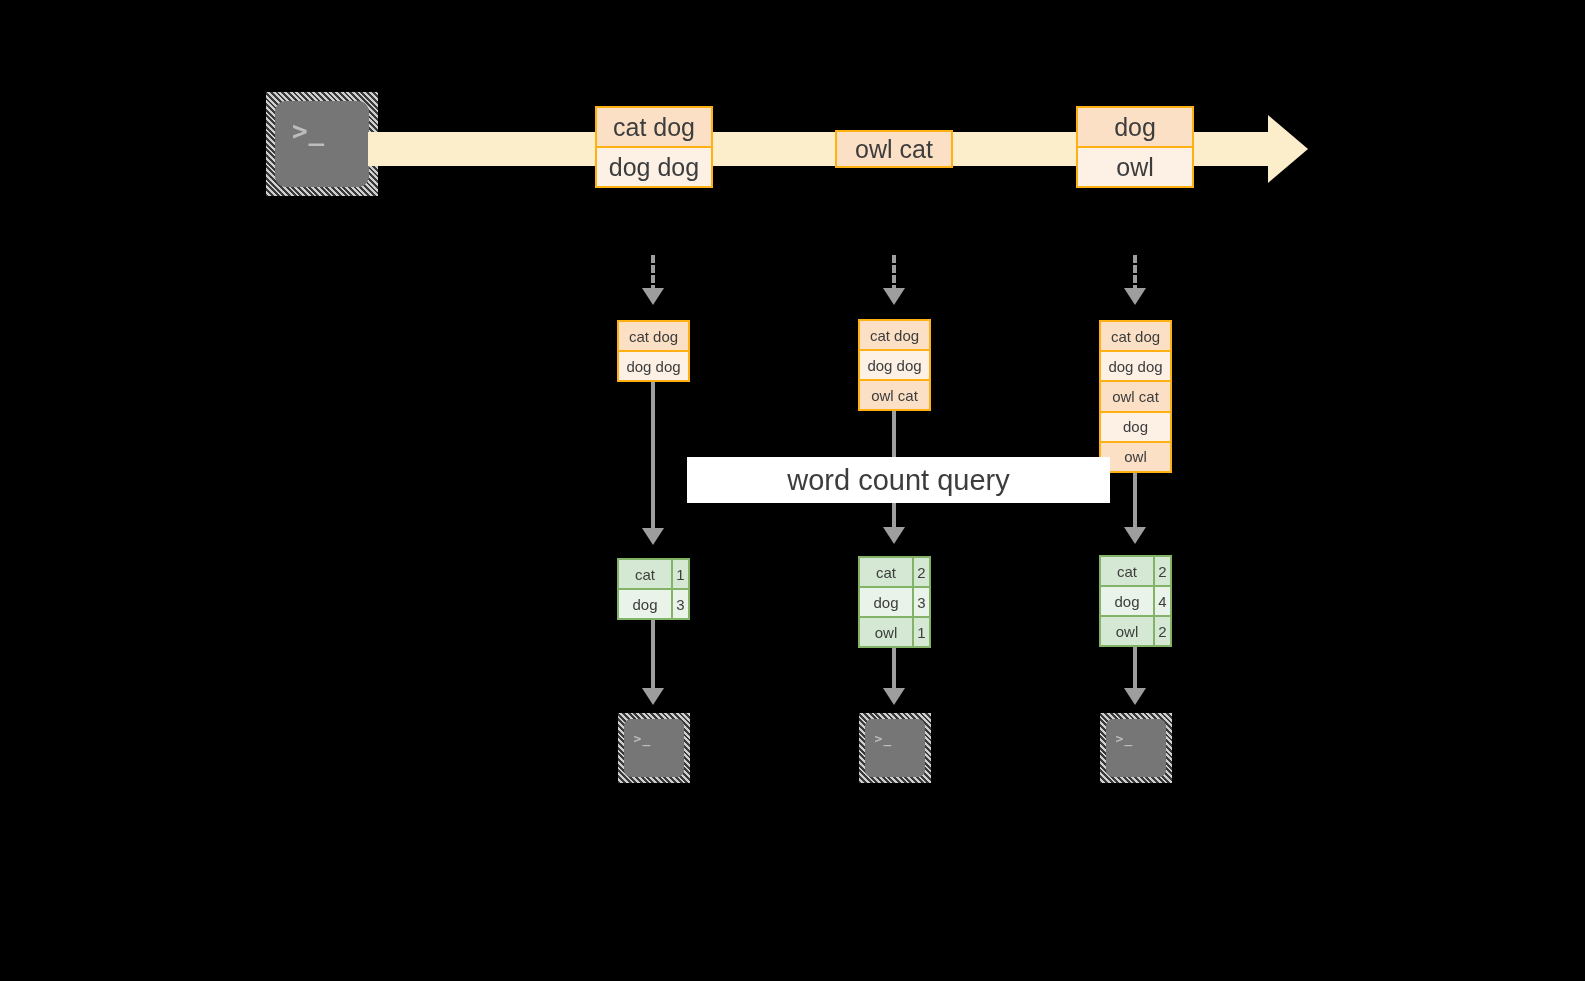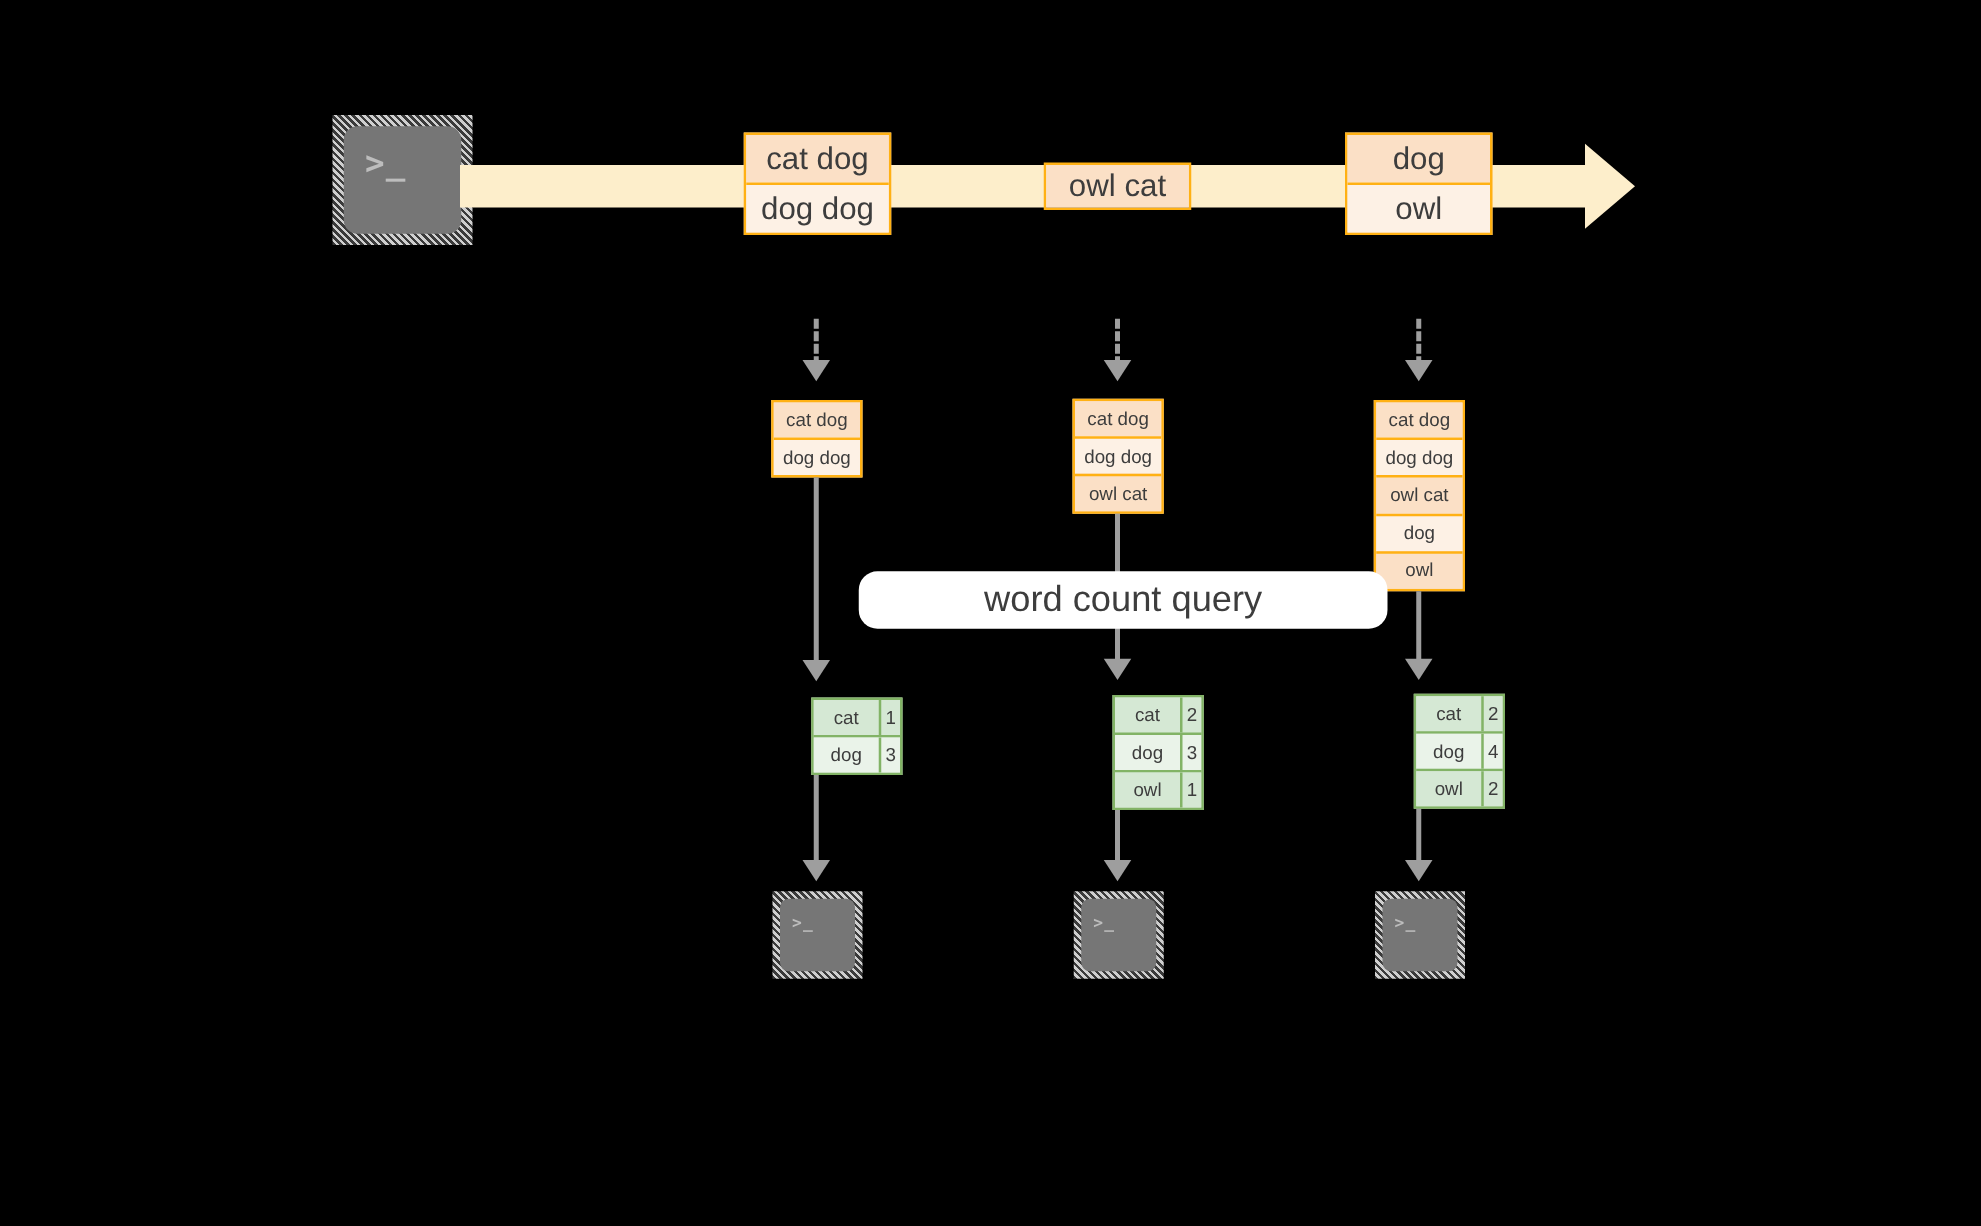--- a/index.html
+++ b/index.html
@@ -96,21 +96,20 @@
 
   
   .gtable {
     position: absolute;
     box-sizing: border-box;
     border: 2.5px solid #82b366;
     background: #d5e8d4;
     display: flex;
     flex-direction: column;
     font-size: 15px;
-    margin-left: 32px;
   }
   .gtable .trow {
     display: flex;
     flex: 1 1 auto;
     box-sizing: border-box;
   }
   .gtable .trow + .trow { border-top: 2.5px solid #82b366; }
   .gtable .tcell {
     box-sizing: border-box;
     display: flex;
@@ -146,21 +145,20 @@
   
   .query-band {
     position: absolute;
     background: #ffffff;
     display: flex;
     align-items: center;
     justify-content: center;
     font-size: 29px;
     color: #3d3d3d;
     white-space: nowrap;
-    border-radius: 15px;
   }
 </style>
 </head>
 <body>
 
 <div id="stage">
 
   <div class="terminal" style="left:266px; top:92px; width:112px; height:104px;">
     <div class="screen">
       <span class="glyph" style="font-size:26px;">&gt;_</span>

